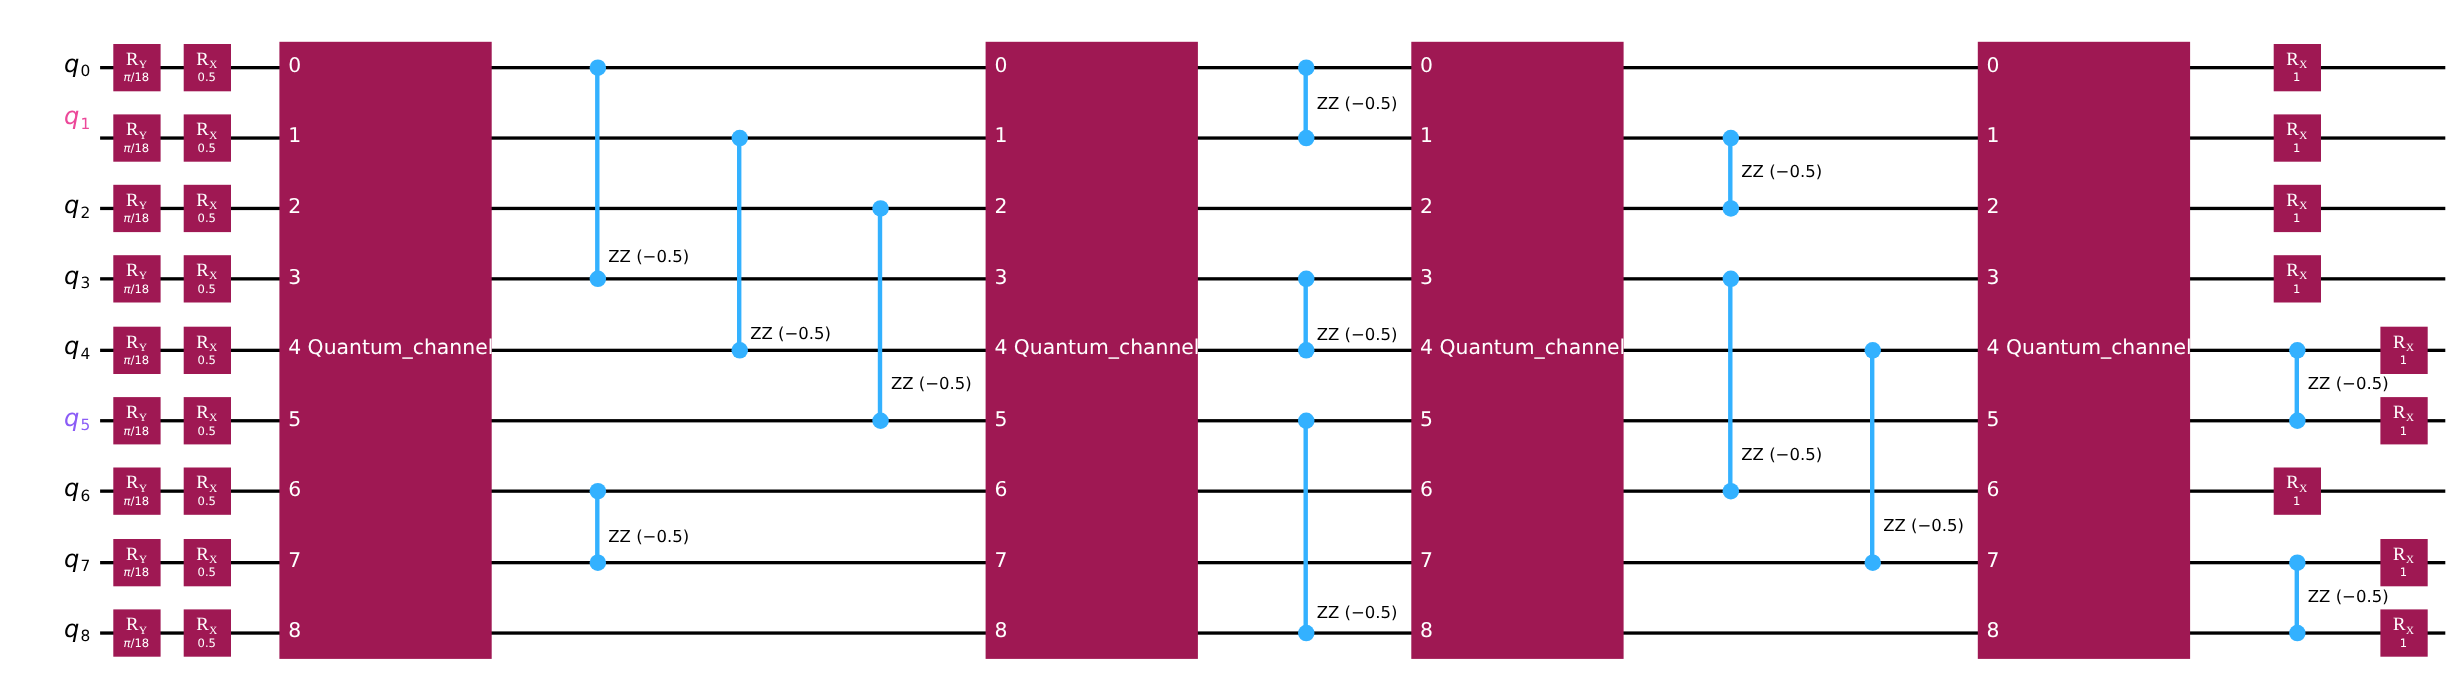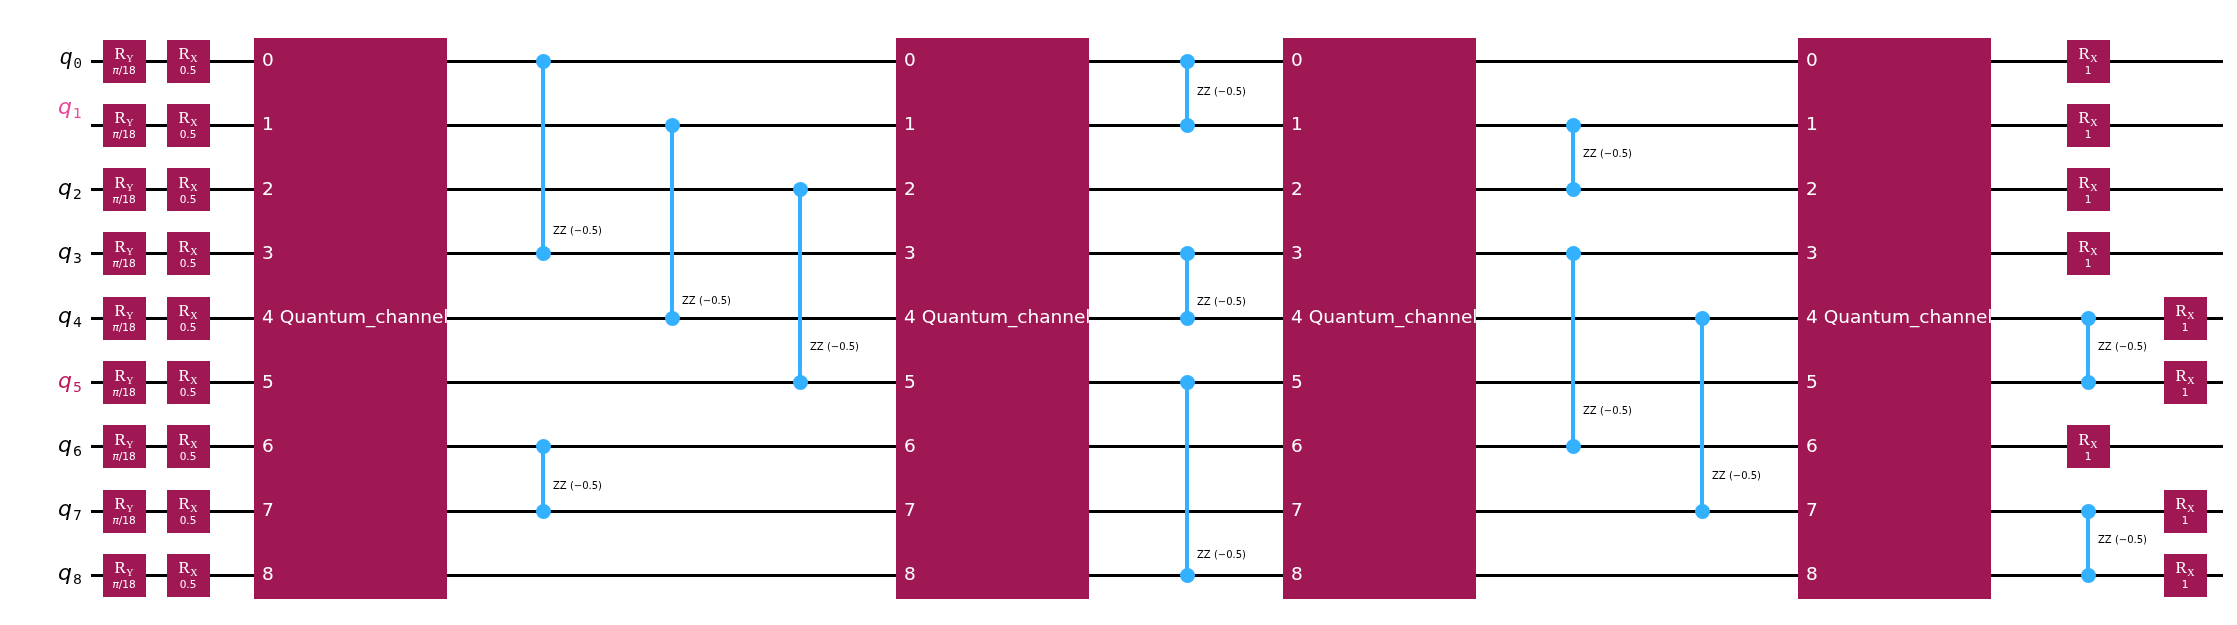--- a/index.html
+++ b/index.html
@@ -86,43 +86,43 @@
   }
   .zzdot {
     position: absolute;
     width: 15px;
     height: 15px;
     border-radius: 50%;
     z-index: 2;
   }
   .zzlabel {
     position: absolute;
-    font-size: 10px;
+    font-size: 15px;
     line-height: 1;
     white-space: nowrap;
     z-index: 4;
     color: #000;
   }
 </style>
 </head>
 <body>
 
 <div id="stage" style="background: rgb(255, 255, 255);">
     <div class="wire" style="left: 91px; top: 59.5px; width: 2132px; background: rgb(0, 0, 0);"></div>
-    <div class="qlabel" style="top: 48px; color: rgb(0, 0, 0); font-family: Liberation Mono, monospace;"><span>q</span><span class="qsub">0</span></div>
+    <div class="qlabel" style="top: 48px; color: rgb(0, 0, 0);"><span>q</span><span class="qsub">0</span></div>
     <div class="wire" style="left: 91px; top: 123.8px; width: 2132px; background: rgb(0, 0, 0);"></div>
     <div class="qlabel" style="top: 96px; color: #ec4899;"><span>q</span><span class="qsub">1</span></div>
     <div class="wire" style="left: 91px; top: 188.1px; width: 2132px; background: rgb(0, 0, 0);"></div>
     <div class="qlabel" style="top: 176.6px; color: rgb(0, 0, 0);"><span>q</span><span class="qsub">2</span></div>
     <div class="wire" style="left: 91px; top: 252.4px; width: 2132px; background: rgb(0, 0, 0);"></div>
     <div class="qlabel" style="top: 240.9px; color: rgb(0, 0, 0);"><span>q</span><span class="qsub">3</span></div>
     <div class="wire" style="left: 91px; top: 316.7px; width: 2132px; background: rgb(0, 0, 0);"></div>
     <div class="qlabel" style="top: 305.2px; color: rgb(0, 0, 0);"><span>q</span><span class="qsub">4</span></div>
     <div class="wire" style="left: 91px; top: 381px; width: 2132px; background: rgb(0, 0, 0);"></div>
-    <div class="qlabel" style="top: 369.5px; color: #be185d;"><span>q</span><span class="qsub">5</span></div>
+    <div class="qlabel" style="top: 369.5px; color: #8b5cf6;"><span>q</span><span class="qsub">5</span></div>
     <div class="wire" style="left: 91px; top: 445.3px; width: 2132px; background: rgb(0, 0, 0);"></div>
     <div class="qlabel" style="top: 433.8px; color: rgb(0, 0, 0);"><span>q</span><span class="qsub">6</span></div>
     <div class="wire" style="left: 91px; top: 509.6px; width: 2132px; background: rgb(0, 0, 0);"></div>
     <div class="qlabel" style="top: 498.1px; color: rgb(0, 0, 0);"><span>q</span><span class="qsub">7</span></div>
     <div class="wire" style="left: 91px; top: 573.9px; width: 2132px; background: rgb(0, 0, 0);"></div>
     <div class="qlabel" style="top: 562.4px; color: rgb(0, 0, 0);"><span>q</span><span class="qsub">8</span></div>
     <div class="zzline" style="left: 540.75px; top: 61px; height: 192.9px; background: rgb(51, 177, 255);"></div>
     <div class="zzdot" style="left: 535.5px; top: 53.5px; background: rgb(51, 177, 255);"></div>
     <div class="zzdot" style="left: 535.5px; top: 246.4px; background: rgb(51, 177, 255);"></div>
     <div class="zzlabel" style="left: 553px; top: 226px; color: rgb(0, 0, 0);">ZZ (−0.5)</div>

